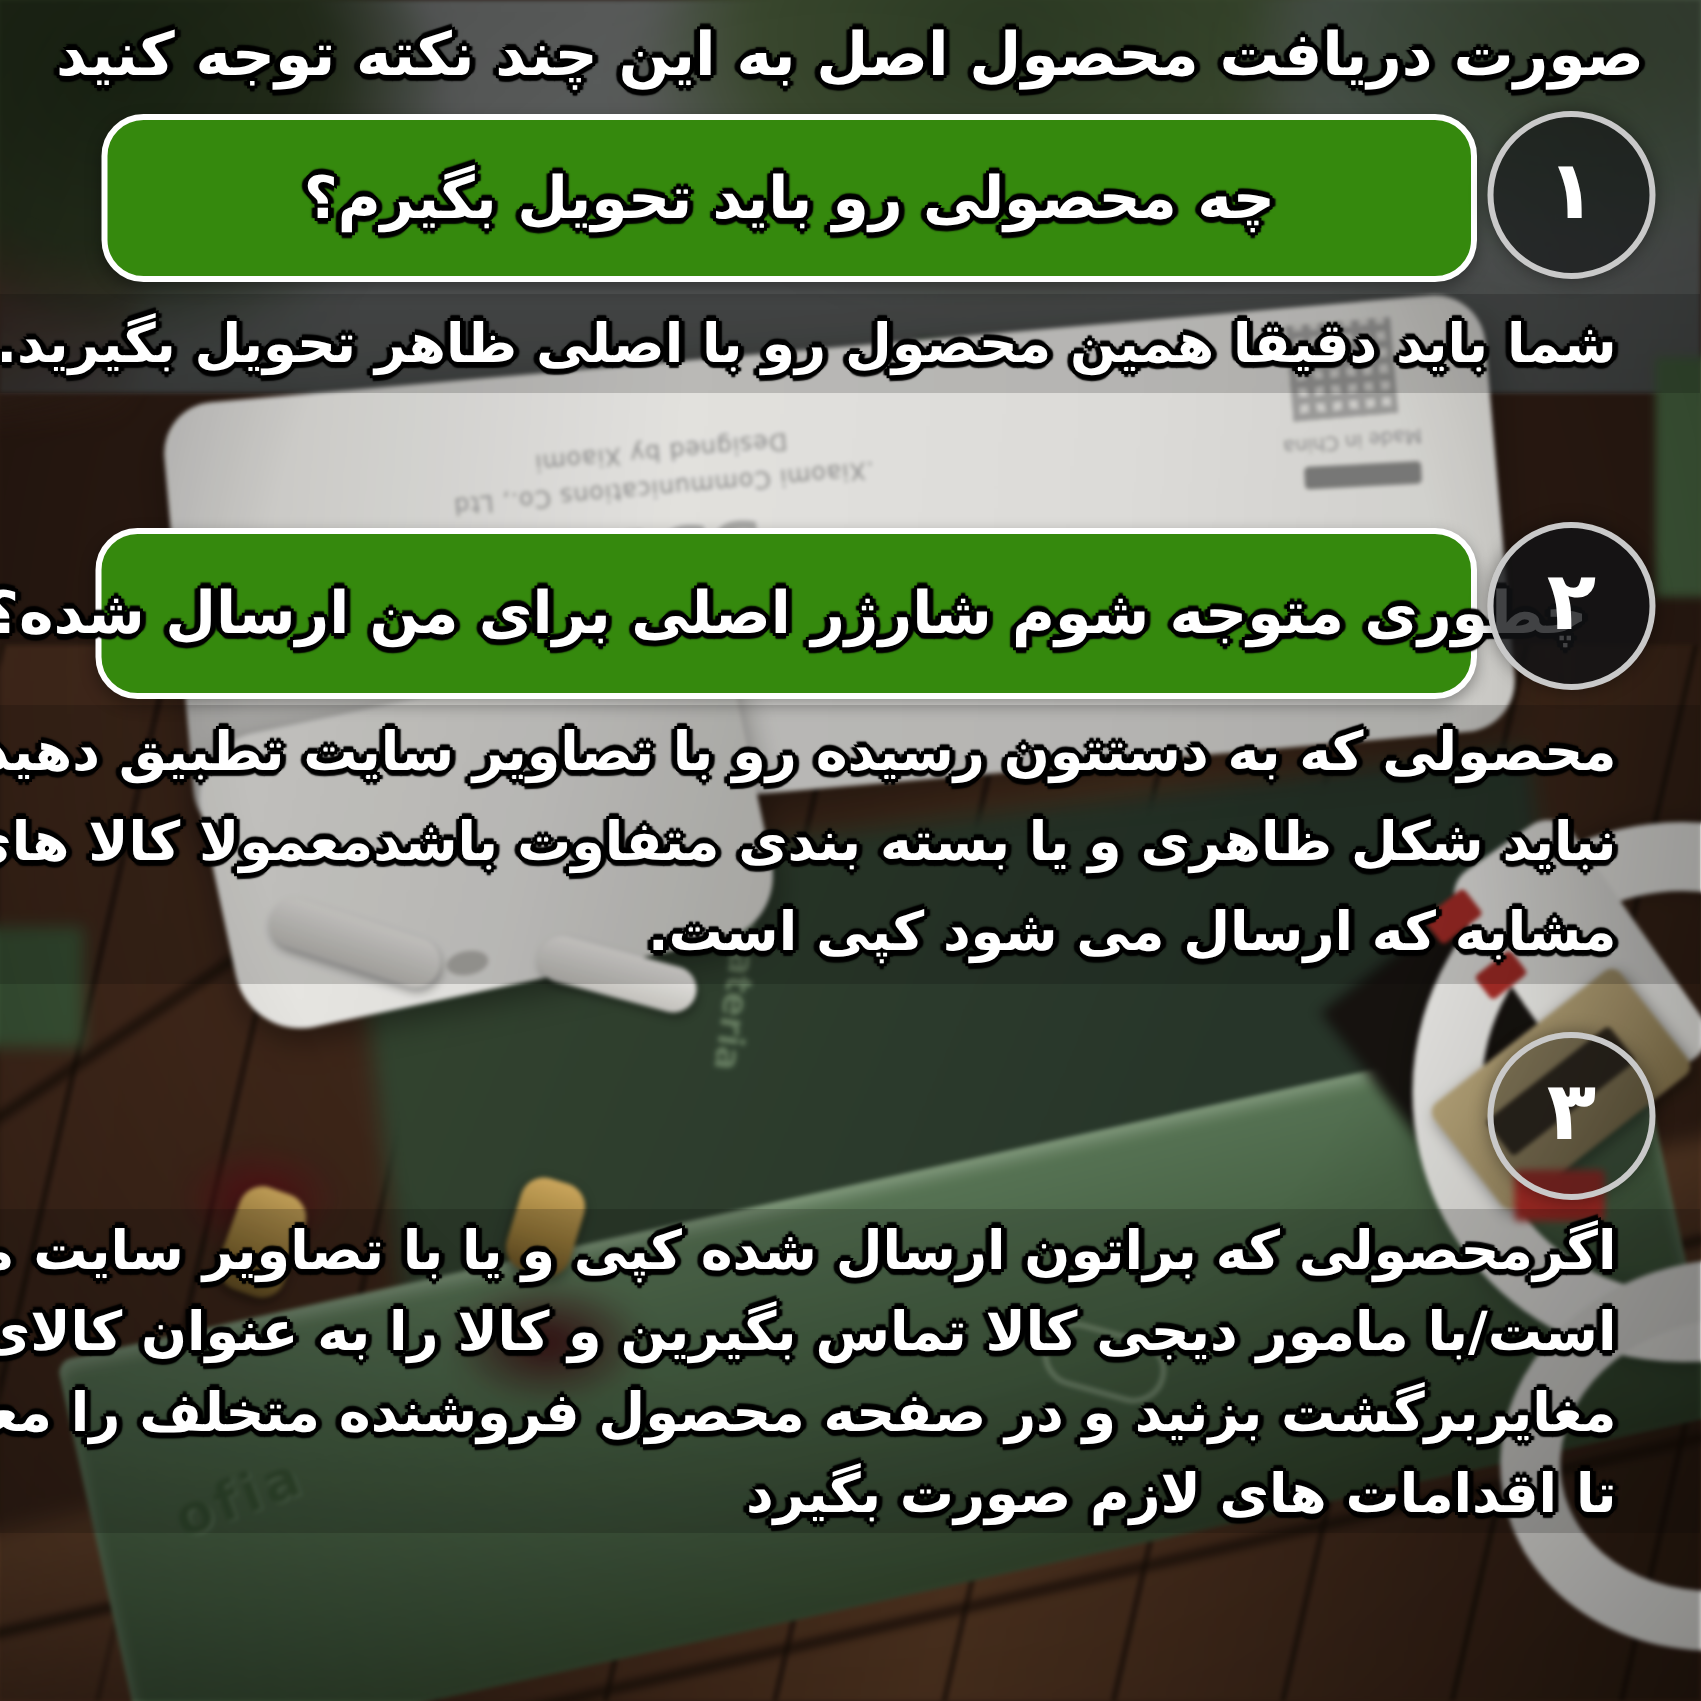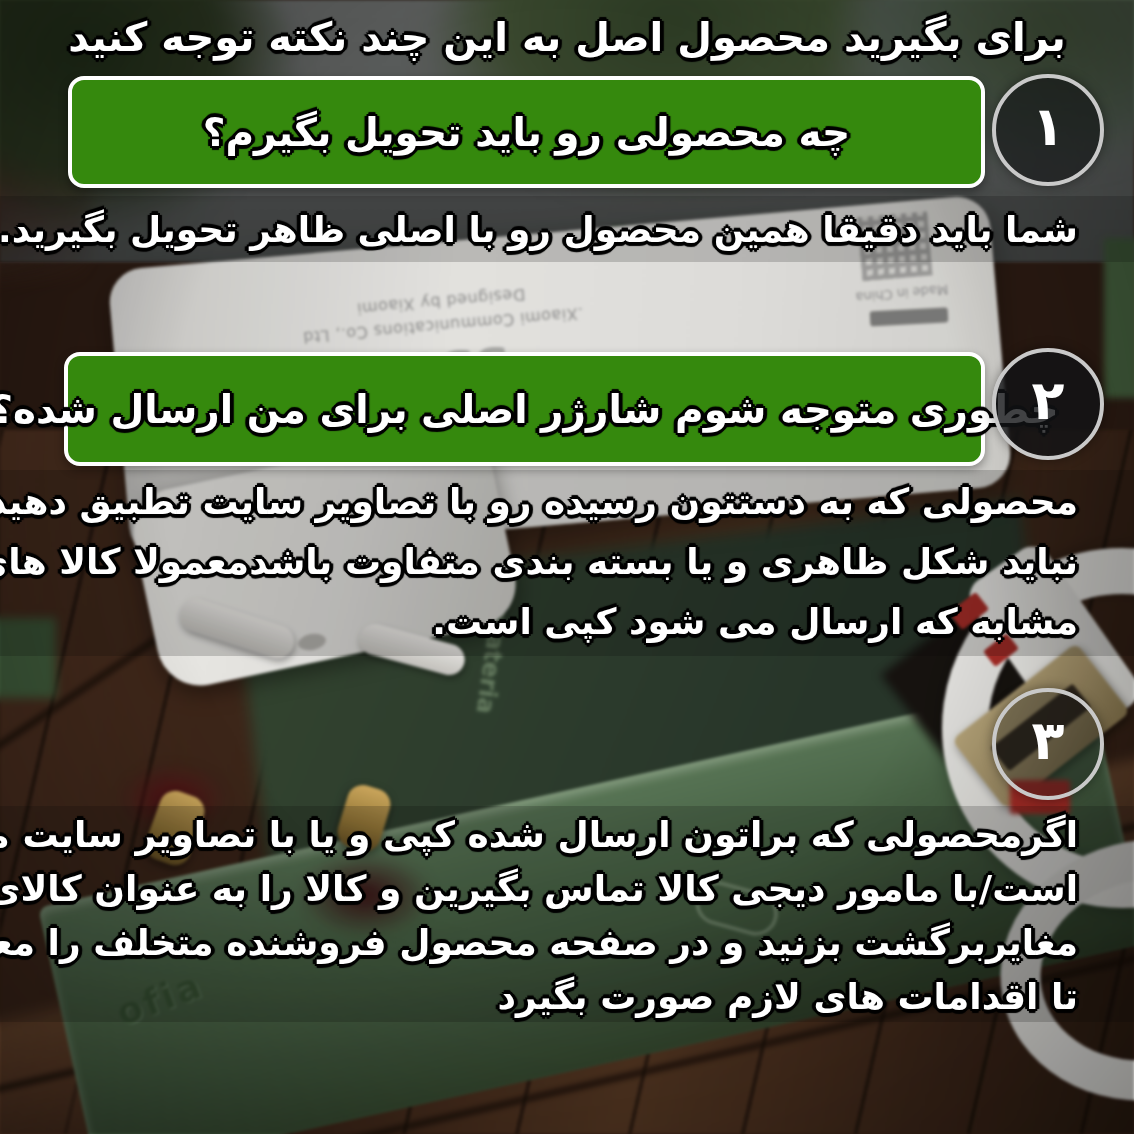--- a/index.html
+++ b/index.html
@@ -124,21 +124,21 @@
       -4px 0 1px #000, 4px 0 1px #000, 0 4px 1px #000, 0 -4px 1px #000; }
 
   .page-title { position:absolute; top:8px; left:0; width:1134px; height:58px;
     font-size:40px; line-height:58px; text-align:center; letter-spacing:0; }
 
   .scrim { position:absolute; left:0; width:1134px; background:rgba(8,8,8,.18); }
   .scrim.s1 { top:196px; height:66px; }
   .scrim.s2 { top:470px; height:186px; }
   .scrim.s3 { top:806px; height:216px; }
 
-  .banner { position:absolute; background:#35890d; border:4px solid #fff; border-radius:16px;
+  .banner { position:absolute; background:#35890d; border:4px solid #fff; border-radius:28px;
     display:flex; align-items:center; justify-content:center;
     box-shadow:0 4px 10px rgba(0,0,0,.35); }
   .banner .banner-label { font-size:39px; padding:0 24px; white-space:nowrap; }
   .banner.b1 { left:68px;  top:76px;  width:917px; height:112px; }
   .banner.b2 { left:64px;  top:352px; width:921px; height:114px; }
   .banner.b3 { left:64px;  top:690px; width:921px; height:112px; }
 
   .badge { position:absolute; width:112px; height:112px; border-radius:50%;
     border:4px solid #c9c9c9; background:rgba(18,19,21,.62);
     display:flex; align-items:center; justify-content:center;
@@ -214,21 +214,21 @@
     <div class="red-blob rb1"></div>
     <div class="gold-prong g1"></div>
     <div class="gold-prong g2"></div>
     <div class="red-blob rb2"></div>
 
     <div class="vignette"></div>
   </div>
 
   <div class="content">
 
-    <div class="page-title outlined">برای بگیرید محصول اصل به این چند نکته توجه کنید</div>
+    <div class="page-title outlined">صورت دریافت محصول اصل به این چند نکته توجه کنید</div>
 
     <div class="scrim s1"></div>
     <div class="scrim s2"></div>
     <div class="scrim s3"></div>
 
     <div class="banner b1">
       <span class="banner-label outlined">چه محصولی رو باید تحویل بگیرم؟</span>
     </div>
     <div class="badge c1">
       <span class="num">۱</span>

